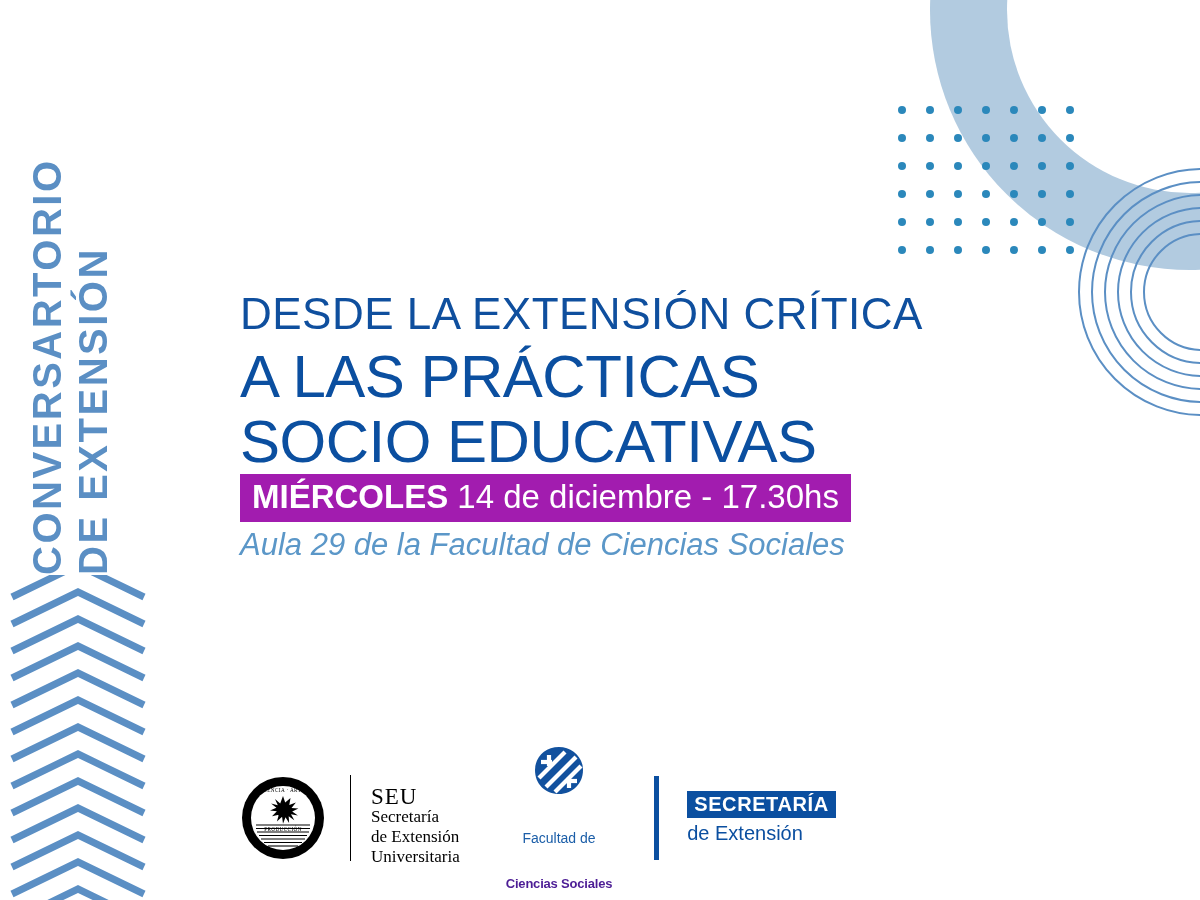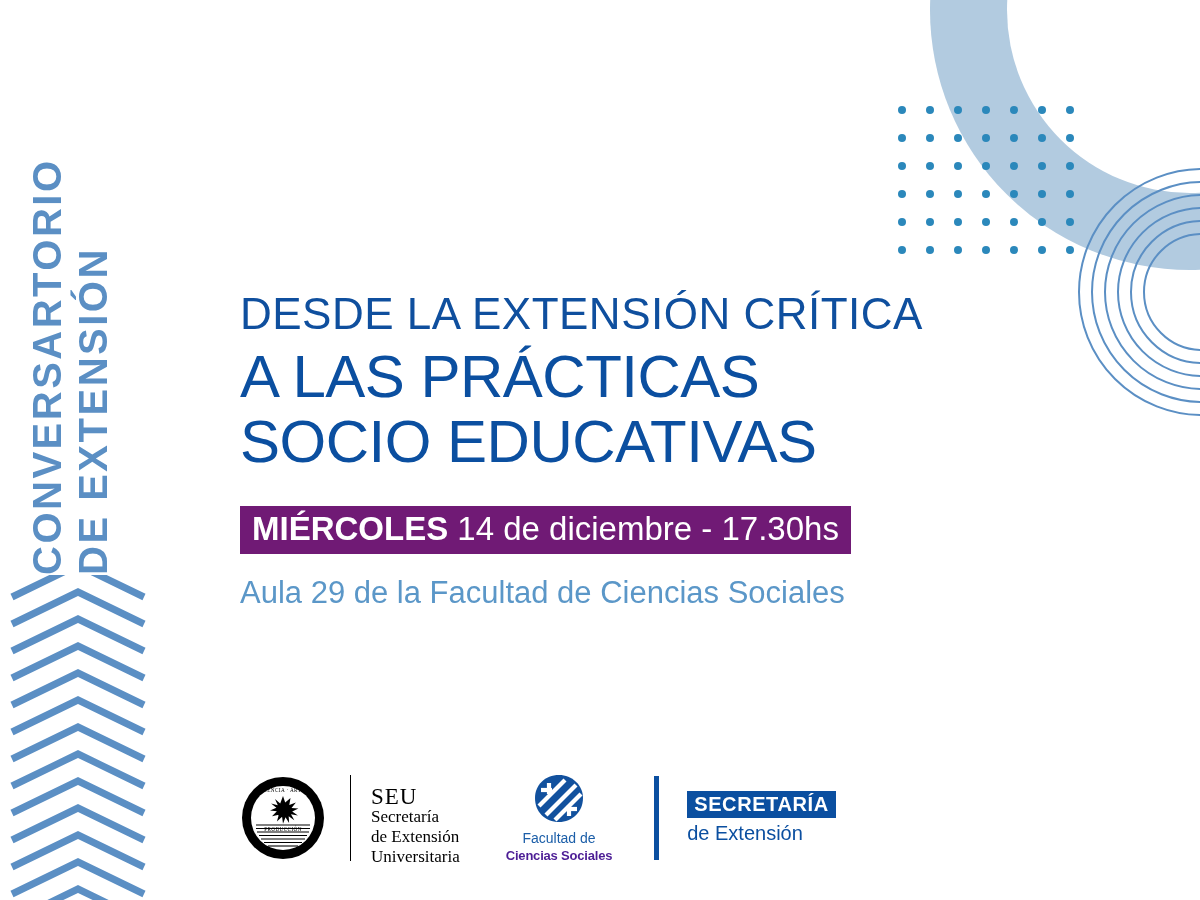--- a/index.html
+++ b/index.html
@@ -67,34 +67,34 @@
     font-size:60px;
     line-height:65px;
     font-weight:normal;
     letter-spacing:-0.5px;
     margin-top:4px;
     white-space:nowrap;
   }
   .headline .l2{display:block;}
   .datebar{
     display:inline-block;
-    margin-top:32px;
-    background:#701a75;
+    background:#a21caf;
     color:#ffffff;
     font-size:33px;
     line-height:40px;
     padding:3px 12px 5px 12px;
     white-space:nowrap;
   }
   .datebar .strong{font-weight:bold;}
   .venue{
-    margin-top:20px;
+    margin-top:4px;
     color:#5b97c8;
     font-size:31px;
     line-height:38px;
+    font-style:italic;
     white-space:nowrap;
     font-family:"Liberation Sans", sans-serif;
   }
 
   
   .logos{
     position:absolute;left:240px;top:758px;width:740px;height:120px;
     display:flex;align-items:center;
   }
   .logo-group{display:flex;align-items:center;}
@@ -112,21 +112,21 @@
   .seu{
     color:#000;
     font-family:"Liberation Serif", serif;
     line-height:20px;
     white-space:nowrap;
     margin-top:18px;
   }
   .seu .big{font-size:23px;letter-spacing:1px;display:block;}
   .seu .sm{font-size:17px;display:block;}
 
-  .fcs{margin-left:46px;display:flex;flex-direction:column;align-items:center;flex:0 0 auto;}
+  .fcs{margin-left:46px;display:flex;flex-direction:column;align-items:center;flex:0 0 auto;gap:28px;}
   .fcs-mark{width:54px;height:52px;}
   .fcs-l1{color:#1b5ea8;font-size:14px;line-height:17px;margin-top:5px;}
   .fcs-l2{color:#4c1d95;font-size:13px;line-height:17px;font-weight:bold;letter-spacing:-0.2px;}
 
   .divider-blue{width:5px;height:84px;background:#0b4fa0;margin:0 28px 0 42px;flex:0 0 auto;}
 
   .sec{display:flex;flex-direction:column;align-items:flex-start;flex:0 0 auto;}
   .sec-badge{
     background:#0b4fa0;color:#fff;font-weight:bold;font-size:20px;
     letter-spacing:0.6px;padding:2px 7px 3px 7px;line-height:22px;

